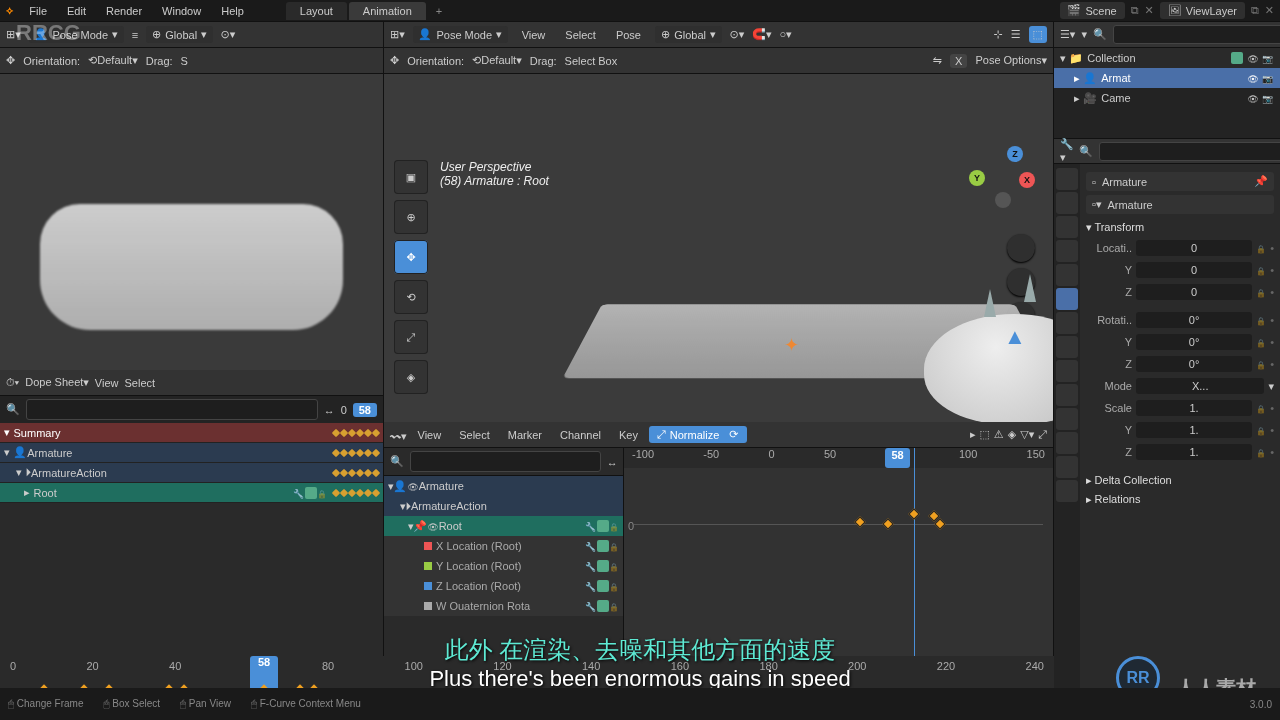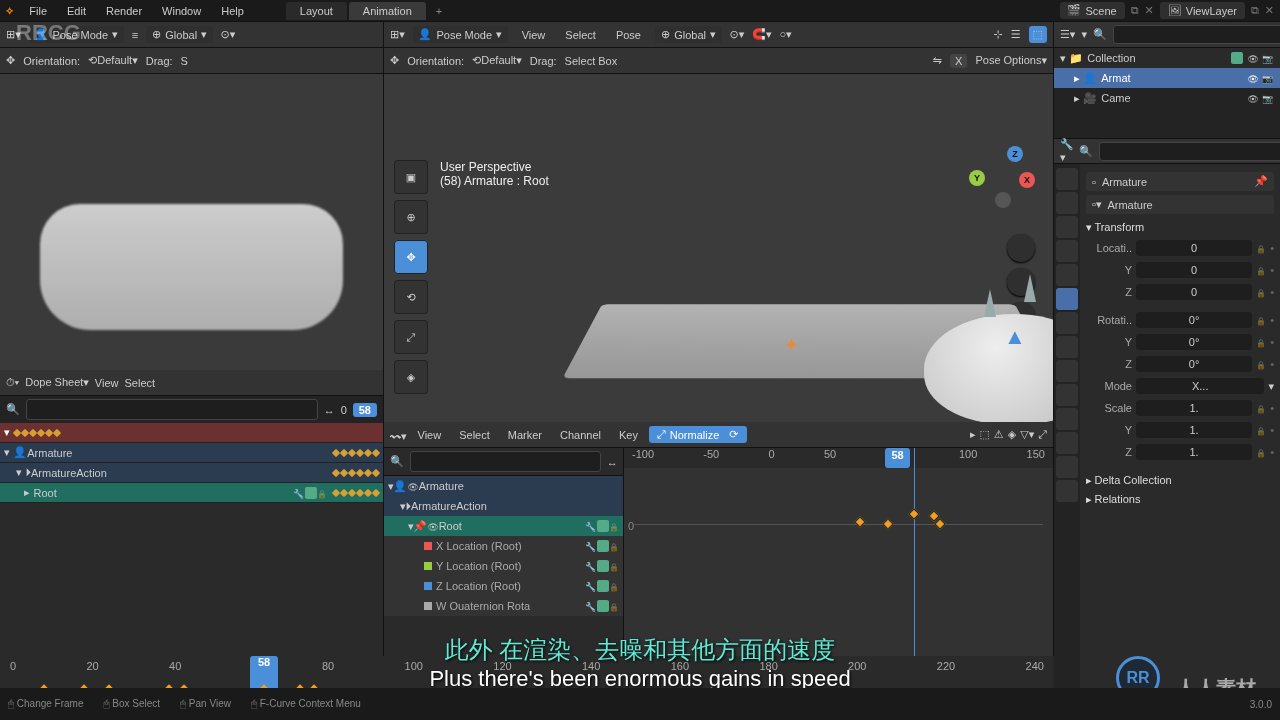--- a/index.html
+++ b/index.html
@@ -37,21 +37,21 @@
 .dope-row .name { flex: 1; }
 .dope-row .tri { margin-right: 4px; }
 .dope-row .kf { display: flex; gap: 2px; }
 .dope-row .kf span { width: 6px; height: 6px; background: #d8a030; border-radius: 1px; transform: rotate(45deg); }
 
 .col-mid { display: flex; flex-direction: column; border-right: 1px solid #111; }
 .viewport-b { flex: 0 0 348px; background: #3b3b3b; position: relative; overflow: hidden; }
 .vp-b-toolbar { position: absolute; left: 10px; top: 86px; display: flex; flex-direction: column; gap: 6px; }
 .tool-btn { width: 34px; height: 34px; background: #333; border-radius: 4px; display: flex; align-items: center; justify-content: center; color: #ccc; box-shadow: inset 0 0 0 1px #222; }
 .tool-btn.active { background: #4a8fd8; color: #fff; }
-.vp-b-text { position: absolute; left: 56px; top: 86px; color: #eee; font-size: 12px; }
+.vp-b-text { position: absolute; left: 56px; top: 86px; color: #eee; font-size: 12px; font-style: italic; }
 .vp-b-gizmo { position: absolute; right: 18px; top: 76px; width: 62px; height: 62px; }
 .gizmo-ball { position: absolute; width: 16px; height: 16px; border-radius: 50%; font-size: 9px; display:flex;align-items:center;justify-content:center;color:#111; font-weight:bold;}
 .vp-b-right-icons { position: absolute; right: 18px; top: 160px; display: flex; flex-direction: column; gap: 6px; }
 .round-btn { width: 28px; height: 28px; background: #2f2f2f; border-radius: 50%; box-shadow: 0 1px 2px #000; }
 .ground { position: absolute; left: 200px; right: 20px; top: 200px; bottom: 20px; background: linear-gradient(#c9c9c9,#a8a8a8); border-radius: 6px; transform: perspective(600px) rotateX(55deg); opacity: 0.85; }
 .blob { position: absolute; left: 540px; top: 240px; width: 180px; height: 110px; background: radial-gradient(circle at 40% 30%, #eee, #bbb); border-radius: 50% 50% 45% 45%; }
 .bone { position: absolute; width: 0; height: 0; border-left: 6px solid transparent; border-right: 6px solid transparent; border-bottom: 28px solid #9aa; }
 
 .graph-head { height: 26px; background: #333; display: flex; align-items: center; padding: 0 6px; gap: 4px; border-bottom: 1px solid #111; }
 .graph-head .mi { padding: 2px 7px; cursor: pointer; }
@@ -186,20 +186,21 @@
     <div class="dope-search">
       <span>🔍</span>
       <input style="">
       <span>↔</span>
       <span>0</span>
       <span class="frame-chip">58</span>
     </div>
     <div class="dope-body">
       <div class="dope-row summary">
           <span class="tri open"></span>
+          <span class="name">Summary</span>
           <span class="kf">
             <span></span>
             <span></span>
             <span></span>
             <span></span>
             <span></span>
             <span></span>
           </span>
         </div>
       <div class="dope-row arm">

